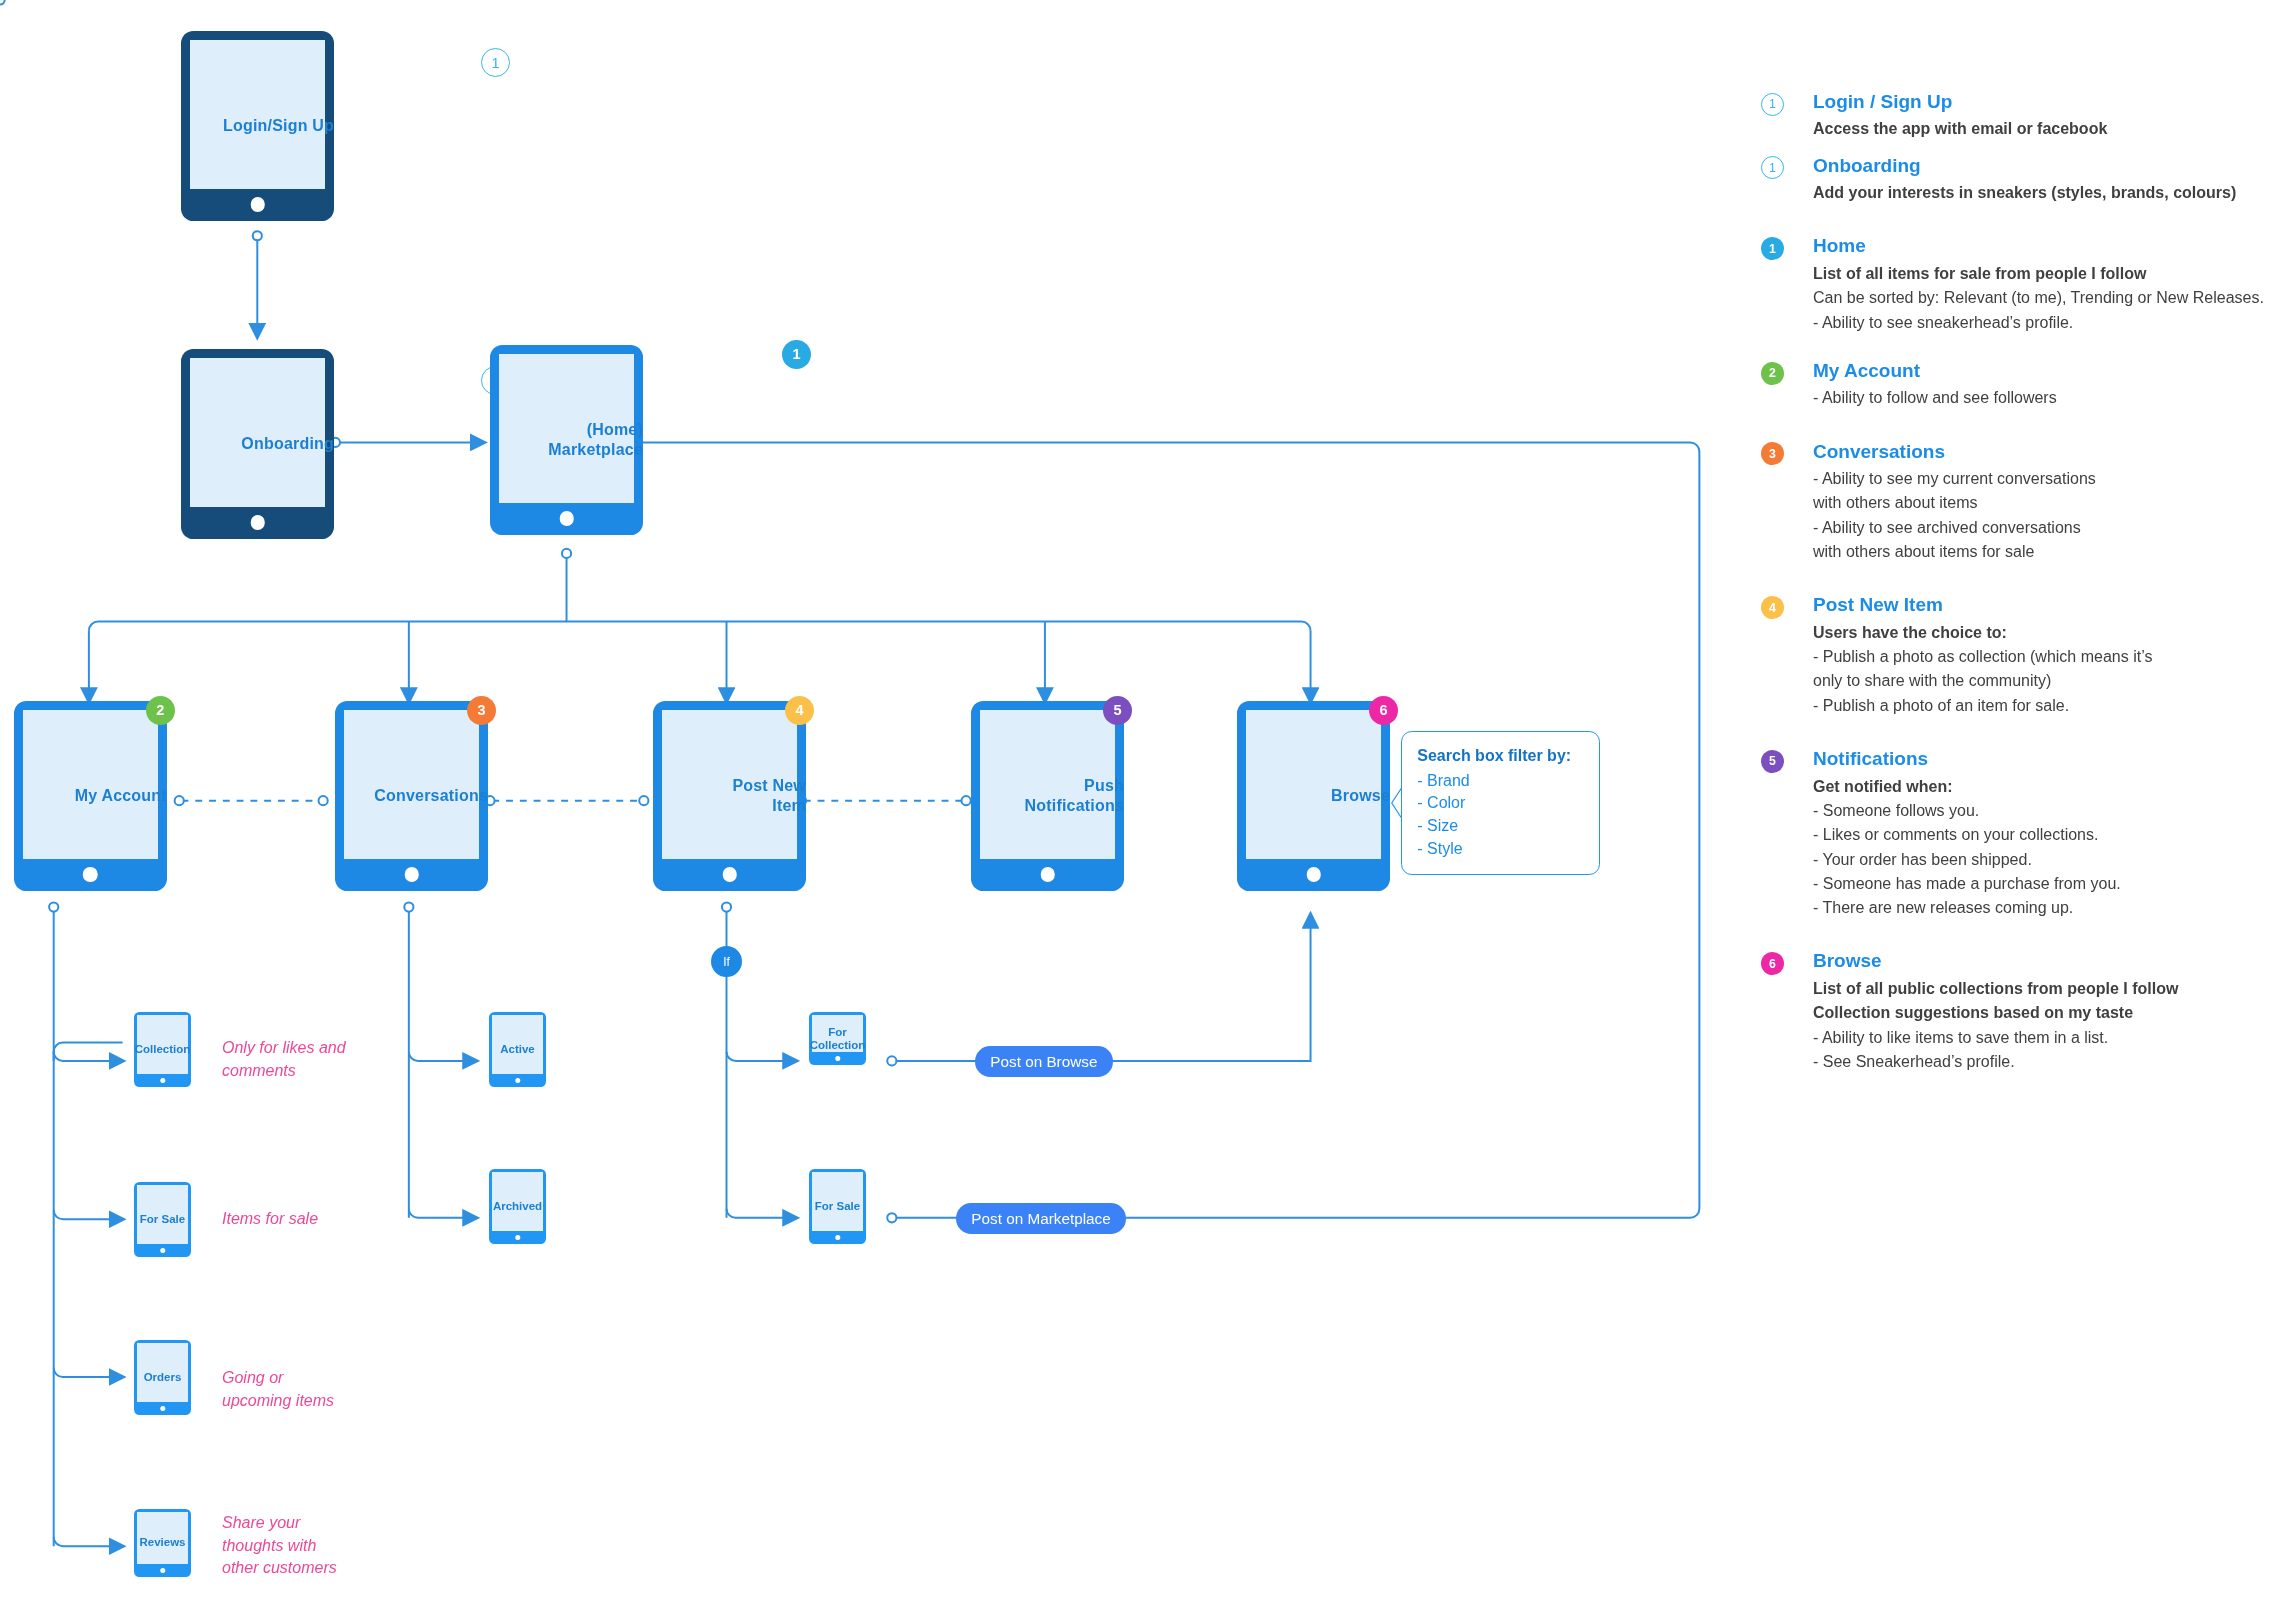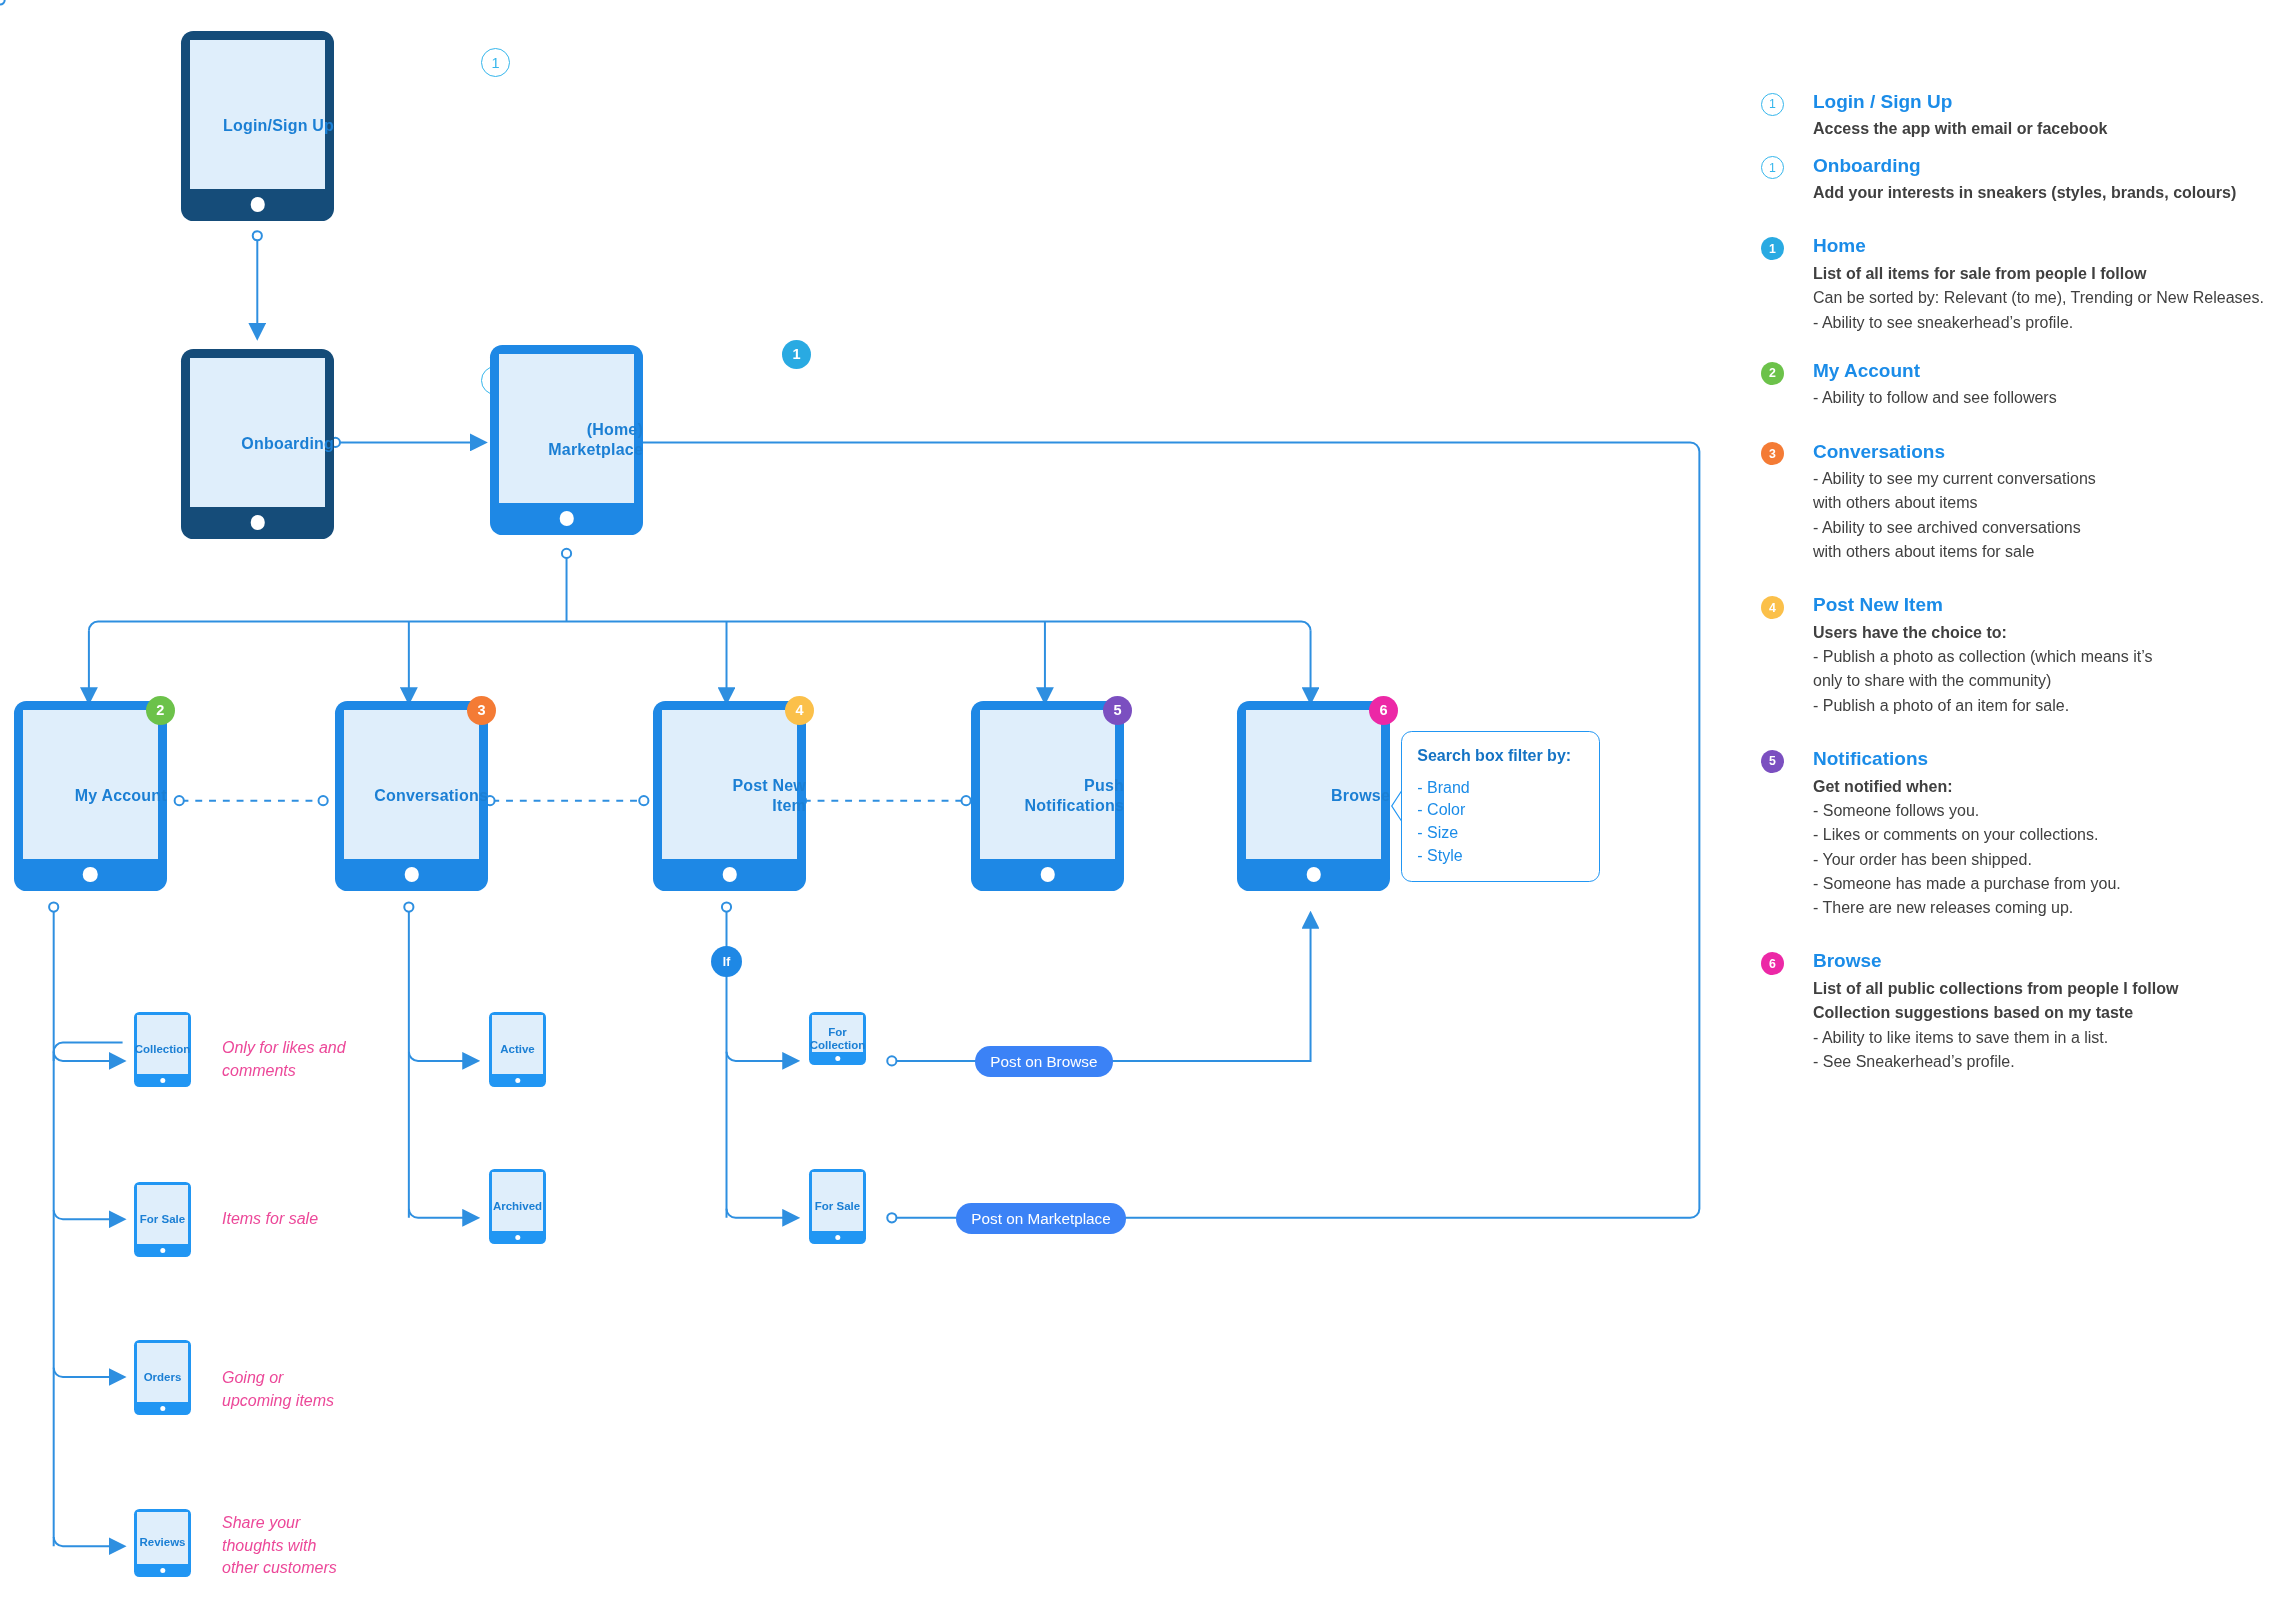--- a/index.html
+++ b/index.html
@@ -46,41 +46,41 @@
   .badge{
     position:absolute;width:29px;height:29px;border-radius:50%;
     display:flex;align-items:center;justify-content:center;
     color:#ffffff;font-size:14.5px;font-weight:bold;box-sizing:border-box;
   }
   .badge.hollow{background:#ffffff;border:1.5px solid #35B6EC;color:#35B6EC;font-weight:normal;}
 
   
   .ifmark{
     position:absolute;width:31px;height:31px;border-radius:50%;background:#1E88E5;
-    display:flex;align-items:center;justify-content:center;color:#fff;font-size:12px;font-weight:bold;
+    display:flex;align-items:center;justify-content:center;color:#fff;font-size:12px;font-weight:normal;
   }
 
   
   .pill{
     position:absolute;height:31px;border-radius:15.3px;background:#3b82f6;color:#fff;
     display:flex;align-items:center;justify-content:center;padding:0 15.3px;
     font-size:15.3px;white-space:nowrap;
   }
 
   
   .note{
     position:absolute;color:#ec4899;font-style:italic;font-size:16px;line-height:1.42;
   }
 
   
   .callout{
     position:absolute;box-sizing:border-box;background:#fff;border:1.2px solid #2196F3;
     border-radius:10.7px;padding:13px 15.3px;color:#1B8CE8;font-size:16px;line-height:1.42;
   }
-  .callout .co-title{font-weight:bold;color:#1473C4;margin-bottom:9px;}
+  .callout .co-title{font-weight:bold;color:#1473C4;margin-bottom:2px;}
   .callout .notch{
     position:absolute;left:-10.7px;top:50%;transform:translateY(-50%);
     width:10.7px;height:31px;
   }
 
   
   #legend{position:absolute;left:1761px;top:92px;width:505px;}
   #legend h1{
     margin:0 0 40px 0;color:#1B8CE8;font-size:36px;font-weight:bold;letter-spacing:0.2px;
   }

